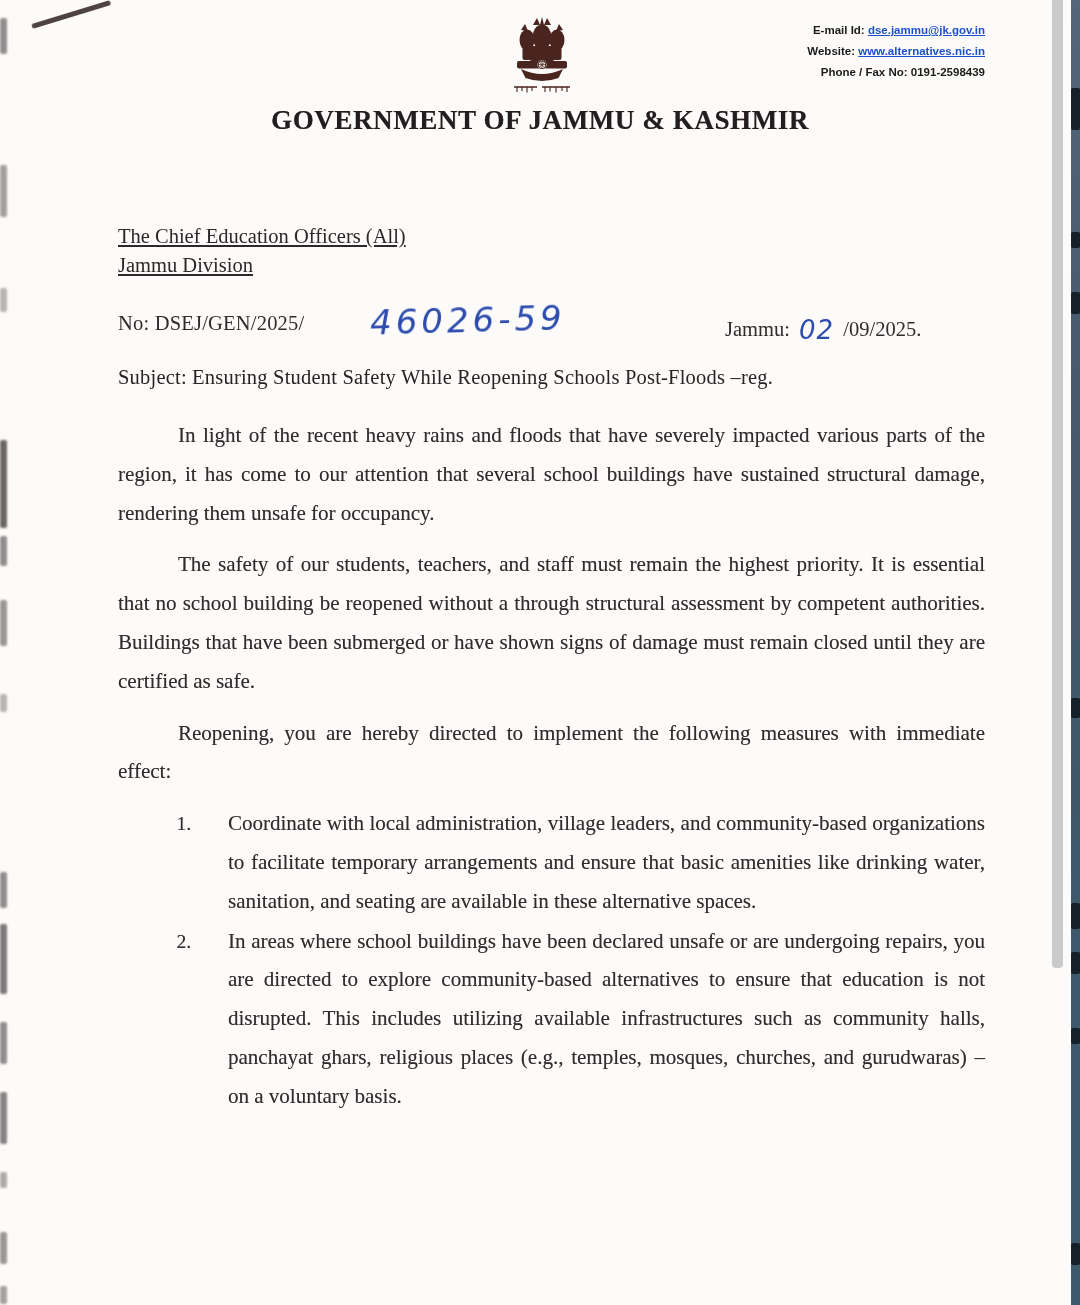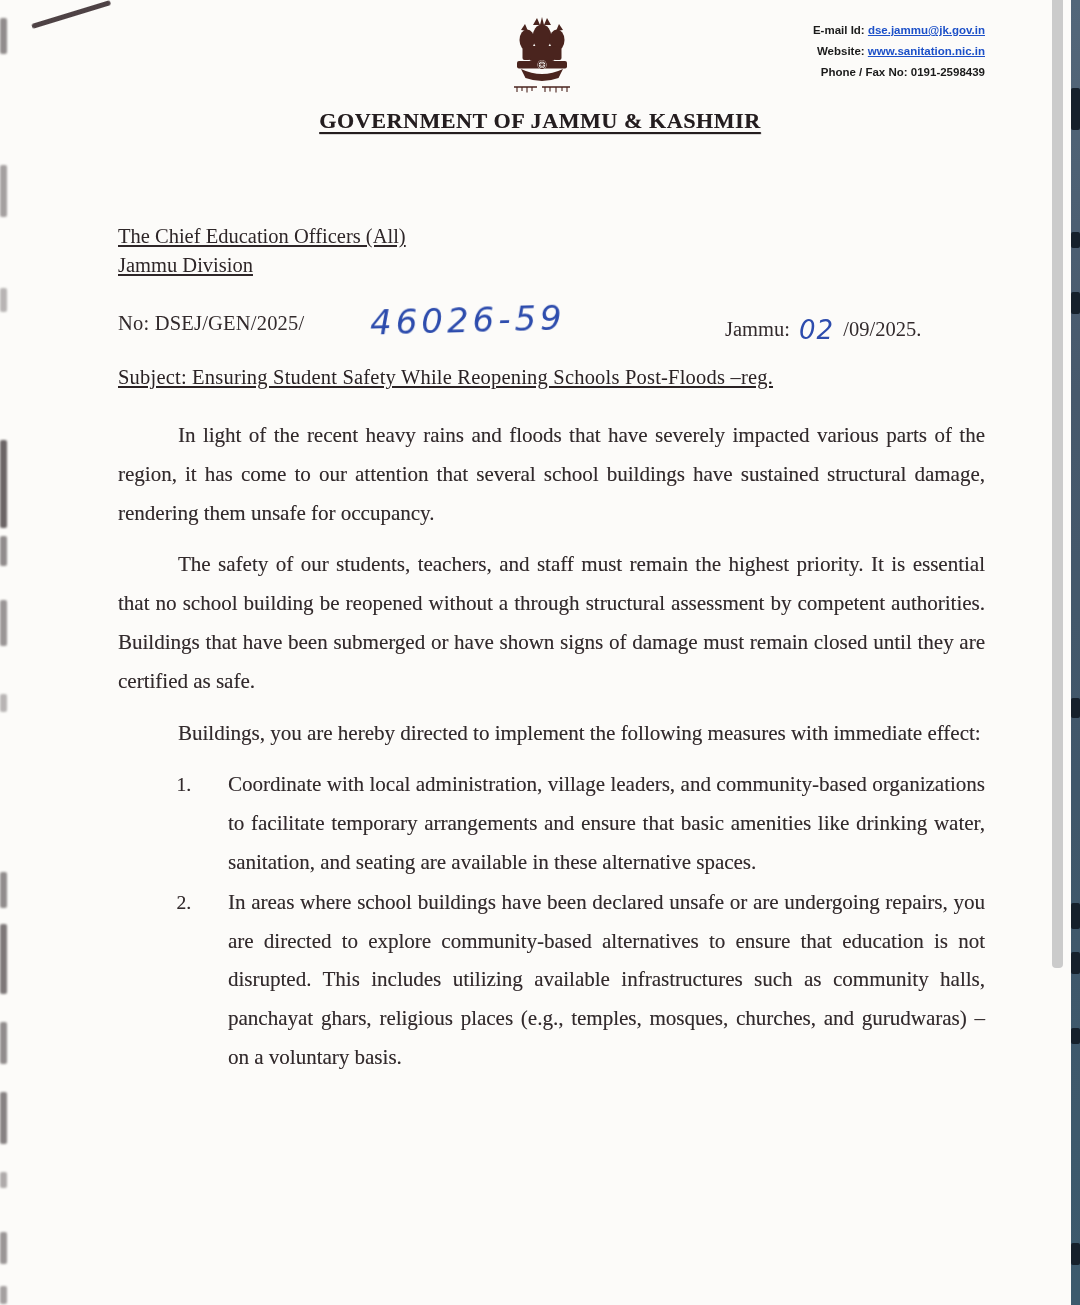--- a/index.html
+++ b/index.html
@@ -48,41 +48,41 @@
   .contact-block .link { color: #1c50c8; text-decoration: underline; }
   .emblem {
     position: absolute; left: 509px; top: 16px; width: 66px; height: 82px;
   }
   .header-block {
     position: absolute; top: 106px; left: 0; width: 1080px; text-align: center;
     font-weight: bold; color: #241d1f; letter-spacing: 0.6px;
     text-shadow: 0.3px 0.3px 0.4px rgba(36,29,31,0.55);
   }
   .header-block .h-line {
-    font-size: 22px; line-height: 29px;
-    text-decoration: underline; text-decoration-thickness: 2px; text-underline-offset: 4px;
+    font-size: 27px; line-height: 29px;
+    text-decoration-thickness: 2px; text-underline-offset: 4px;
   }
 
   
   .addressee {
     position: absolute; left: 118px; top: 222px;
     font-size: 20.5px; line-height: 29px; color: #2e2628; text-decoration: underline;
   }
   .ref-row { position: absolute; left: 118px; top: 306px; width: 867px; height: 50px; }
   .ref-no { position: absolute; left: 0; top: 6px; font-size: 20.5px; letter-spacing: 0.2px; white-space: nowrap; }
   .hand { color: #2d4cad; font-family: "DejaVu Sans", sans-serif; font-style: italic; }
   .ref-handwritten {
     position: absolute; left: 252px; top: -6px; font-size: 34px; letter-spacing: 4px;
     transform: rotate(-1.5deg); filter: blur(0.2px); white-space: nowrap;
   }
   .date-group { position: absolute; left: 607px; top: 6px; font-size: 20.5px; white-space: nowrap; }
   .date-day { font-size: 26px; letter-spacing: 1px; display: inline-block; transform: translateY(3px); margin: 0 4px; }
   .subject-line {
     position: absolute; left: 118px; top: 366px; width: 880px;
-    font-size: 20.5px; color: #2a2224; letter-spacing: 0.2px; text-decoration: underline;
+    font-size: 20.5px; color: #2a2224; letter-spacing: 0.2px;
   }
 
   
   .body-col {
     position: absolute; left: 118px; top: 416px; width: 867px;
     font-size: 21px; line-height: 38.8px; text-align: justify; color: #322a2c;
     text-shadow: 0.2px 0.2px 0.3px rgba(50,42,44,0.4);
   }
   .body-col p { text-indent: 60px; margin-bottom: 13px; }
   .body-col ol { margin: 2px 0 0 0; padding-left: 78px; }
@@ -123,21 +123,21 @@
     <div class="mark" style="top:1286px;height:18px;opacity:.45;"></div>
   </div>
 
   <div class="contact-block">
     <div>
       <span>E-mail Id:</span>
       <span class="link">dse.jammu@jk.gov.in</span>
     </div>
     <div>
       <span>Website:</span>
-      <span class="link">www.sanitation.nic.in</span>
+      <span class="link">www.alternatives.nic.in</span>
     </div>
     <div>Phone / Fax No: 0191-2598439</div>
   </div>
 
   <div class="emblem">
     <svg width="66" height="82" viewBox="0 0 66 82">
       <g fill="#4a241e">
         <path d="M24 9 L28 2 L31 9 L33 1 L35 9 L38 2 L42 9 Z"></path>
         <path d="M12 14 l4 -6 l3 7 z"></path>
         <path d="M54 14 l-4 -6 l-3 7 z"></path>
@@ -177,20 +177,20 @@
       <span class="hand date-day">02</span>
       <span>/09/2025.</span>
     </span>
   </div>
 
   <div class="subject-line">Subject: Ensuring Student Safety While Reopening Schools Post-Floods –reg.</div>
 
   <div class="body-col">
     <p>In light of the recent heavy rains and floods that have severely impacted various parts of the region, it has come to our attention that several school buildings have sustained structural damage, rendering them unsafe for occupancy.</p>
     <p>The safety of our students, teachers, and staff must remain the highest priority. It is essential that no school building be reopened without a through structural assessment by competent authorities. Buildings that have been submerged or have shown signs of damage must remain closed until they are certified as safe.</p>
-    <p>Buildings, you are hereby directed to implement the following measures with immediate effect:</p>
+    <p>Reopening, you are hereby directed to implement the following measures with immediate effect:</p>
     <ol>
       <li>Coordinate with local administration, village leaders, and community-based organizations to facilitate temporary arrangements and ensure that basic amenities like drinking water, sanitation, and seating are available in these alternative spaces.</li>
       <li>In areas where school buildings have been declared unsafe or are undergoing repairs, you are directed to explore community-based alternatives to ensure that education is not disrupted. This includes utilizing available infrastructures such as community halls, panchayat ghars, religious places (e.g., temples, mosques, churches, and gurudwaras) – on a voluntary basis.</li>
     </ol>
   </div>
 
 </div>
 
 </body></html>

